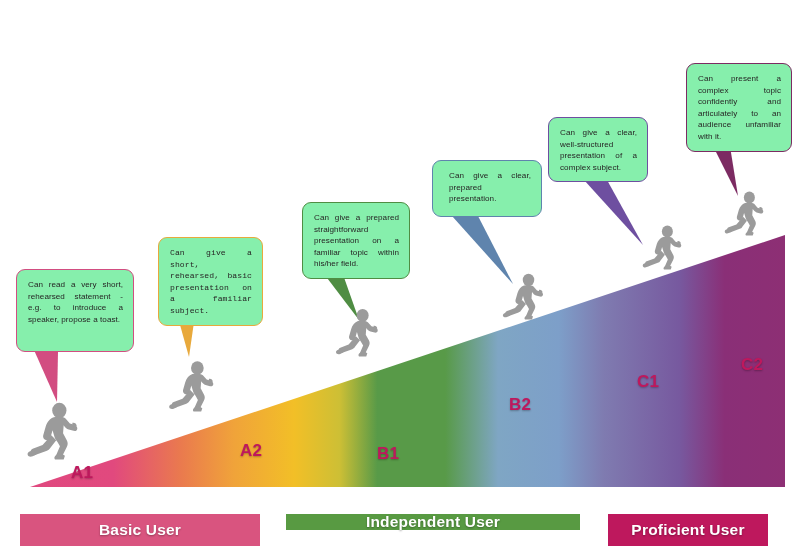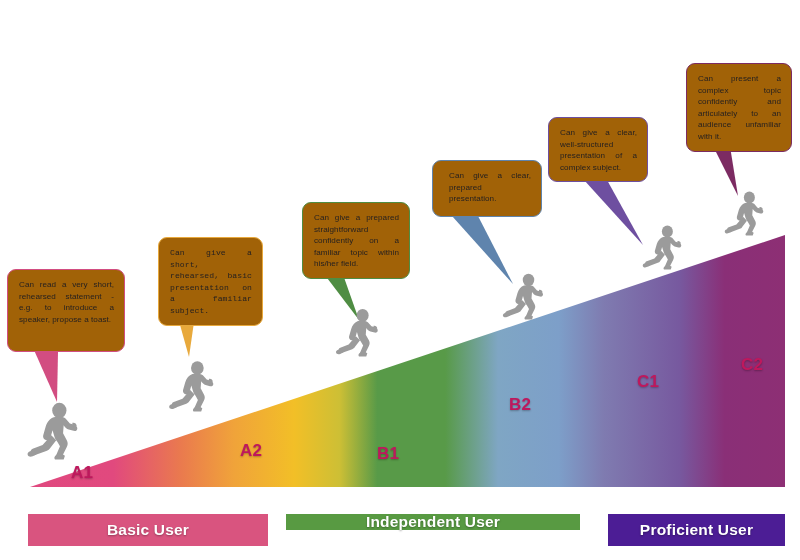--- a/index.html
+++ b/index.html
@@ -8,21 +8,21 @@
     background:#ffffff;
     font-family:"Liberation Sans", sans-serif;
     overflow:hidden;
     position:relative;
   }
   #stage{position:absolute;left:0;top:0;width:800px;height:560px;}
   svg.layer{position:absolute;left:0;top:0;width:800px;height:560px;}
   .bubble-box{
     position:absolute;
     box-sizing:border-box;
-    background:#a16207;
+    background:#86efac;
     border-style:solid;
     border-width:1.6px;
     border-radius:9px;
     padding:9px 10px 8px 11px;
     font-size:8.1px;
     line-height:11.6px;
     color:#231f20;
     text-align:justify;
     text-justify:inter-word;
     letter-spacing:0.05px;
@@ -109,28 +109,28 @@
         <use href="#runner-glyph" x="24" y="398" width="62" height="62"></use>
         <use href="#runner-glyph" x="166" y="357" width="55" height="55"></use>
         <use href="#runner-glyph" x="333" y="305" width="52" height="52"></use>
         <use href="#runner-glyph" x="500" y="270" width="50" height="50"></use>
         <use href="#runner-glyph" x="640" y="222" width="48" height="48"></use>
         <use href="#runner-glyph" x="722" y="188" width="48" height="48"></use>
       </g>
   </svg>
 
   <div id="bubbles">
-      <div class="bubble-box" style="left: 7px; top: 269px; width: 118px; min-height: 83px; border-color: rgb(210, 77, 129);">
+      <div class="bubble-box" style="left: 16px; top: 269px; width: 118px; min-height: 83px; border-color: rgb(210, 77, 129);">
         <p>Can read a very short, rehearsed statement - e.g. to introduce a speaker, propose a toast.</p>
       </div>
       <div class="bubble-box" style="left: 158px; top: 237px; width: 105px; min-height: 72px; border-color: rgb(232, 169, 60); font-family: Liberation Mono, monospace;">
         <p>Can give a short, rehearsed, basic presentation on a familiar subject.</p>
       </div>
       <div class="bubble-box" style="left: 302px; top: 202px; width: 108px; min-height: 66px; border-color: rgb(79, 141, 67);">
-        <p>Can give a prepared straightforward confidently on a familiar topic within his/her field.</p>
+        <p>Can give a prepared straightforward presentation on a familiar topic within his/her field.</p>
       </div>
       <div class="bubble-box" style="left: 432px; top: 160px; width: 110px; min-height: 57px; border-color: rgb(95, 132, 173); padding-left: 16px;">
         <p>Can give a clear, prepared presentation.</p>
       </div>
       <div class="bubble-box" style="left: 548px; top: 117px; width: 100px; min-height: 64px; border-color: rgb(110, 79, 160);">
         <p>Can give a clear, well-structured presentation of a complex subject.</p>
       </div>
       <div class="bubble-box" style="left: 686px; top: 63px; width: 106px; min-height: 72px; border-color: rgb(124, 43, 98);">
         <p>Can present a complex topic confidently and articulately to an audience unfamiliar with it.</p>
       </div>
@@ -139,18 +139,18 @@
   <div id="levels">
       <div class="lvl-label" style="left: 71px; top: 463px;">A1</div>
       <div class="lvl-label" style="left: 240px; top: 441px; text-align: right;">A2</div>
       <div class="lvl-label" style="left: 377px; top: 418px; margin-top: 26px;">B1</div>
       <div class="lvl-label" style="left: 509px; top: 395px;">B2</div>
       <div class="lvl-label" style="left: 637px; top: 372px;">C1</div>
       <div class="lvl-label" style="left: 741px; top: 355px;">C2</div>
     </div>
 
   <div id="catbars">
-      <div class="cat-bar" style="left: 20px; top: 514px; width: 240px; height: 32px; background: rgb(217, 84, 127); margin-left: 8px;">Basic User</div>
+      <div class="cat-bar" style="left: 20px; top: 514px; width: 240px; height: 32px; background: rgb(217, 84, 127);">Basic User</div>
       <div class="cat-bar" style="left: 286px; top: 514px; width: 294px; height: 16px; background: rgb(88, 154, 66);">Independent User</div>
-      <div class="cat-bar" style="left: 608px; top: 514px; width: 177px; height: 32px; background: #4c1d95;">Proficient User</div>
+      <div class="cat-bar" style="left: 608px; top: 514px; width: 160px; height: 32px; background: #be185d;">Proficient User</div>
     </div>
 
 </div>
 
 </body></html>

